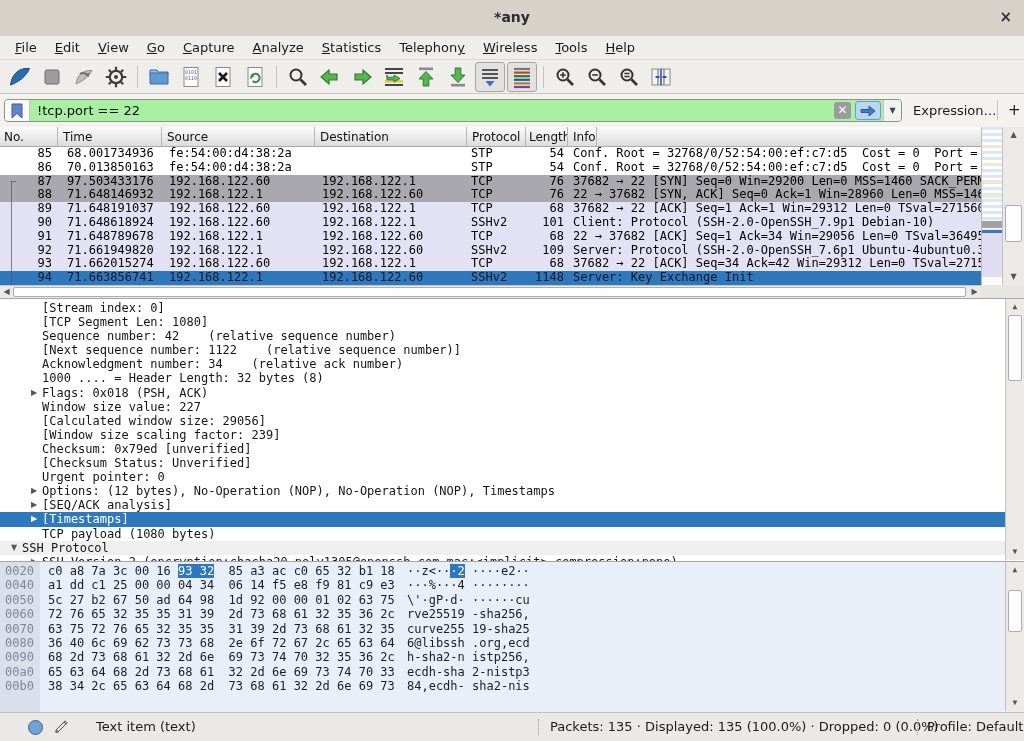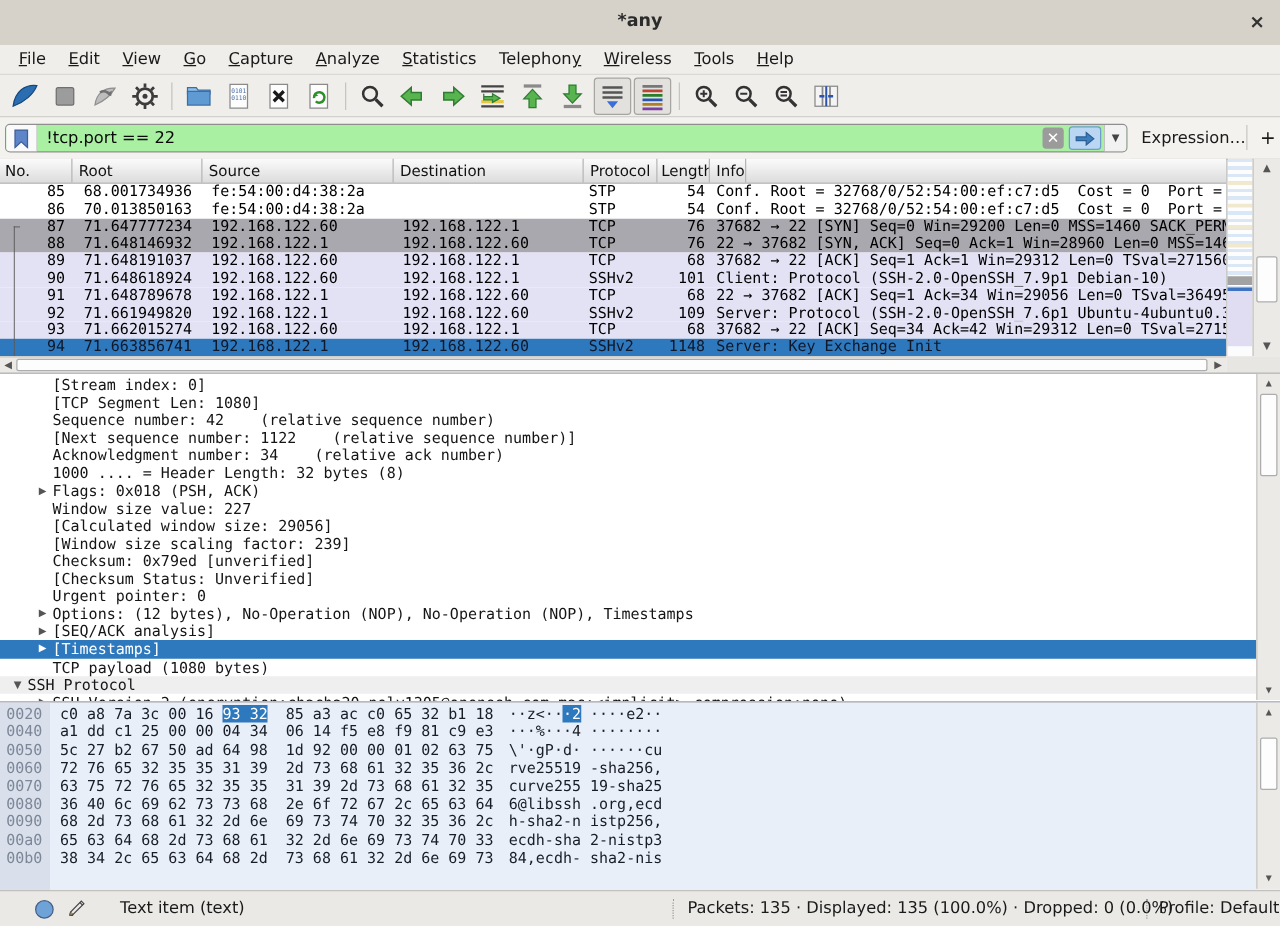--- a/index.html
+++ b/index.html
@@ -331,31 +331,31 @@
       <span class="caret-box">▼</span>
     </div>
     <span class="expression">Expression…</span>
     <span class="filter-sep"></span>
     <span class="add-btn">+</span>
   </div>
 
   <div class="packetlist">
     <div class="pl-header" id="pl-header">
         <span class="hc c0">No.</span>
-        <span class="hc c1">Root</span>
+        <span class="hc c1">Time</span>
         <span class="hc c2">Source</span>
         <span class="hc c3">Destination</span>
         <span class="hc c4">Protocol</span>
         <span class="hc c5">Length</span>
         <span class="hc c6">Info</span>
       </div>
     <div class="pl-rows" id="pl-rows">
         <div class="plrow white"><span class="cell c0">85</span><span class="cell c1">68.001734936</span><span class="cell c2">fe:54:00:d4:38:2a</span><span class="cell c3"></span><span class="cell c4">STP</span><span class="cell c5">54</span><span class="cell c6">Conf. Root = 32768/0/52:54:00:ef:c7:d5  Cost = 0  Port = 0</span></div>
         <div class="plrow white"><span class="cell c0">86</span><span class="cell c1">70.013850163</span><span class="cell c2">fe:54:00:d4:38:2a</span><span class="cell c3"></span><span class="cell c4">STP</span><span class="cell c5">54</span><span class="cell c6">Conf. Root = 32768/0/52:54:00:ef:c7:d5  Cost = 0  Port = 0</span></div>
-        <div class="plrow gray"><span class="cell c0">87</span><span class="cell c1">71.647777234</span><span class="cell c2">192.168.122.60</span><span class="cell c3">192.168.122.1</span><span class="cell c4">TCP</span><span class="cell c5">76</span><span class="cell c6">37682 → 22 [SYN] Seq=0 Win=29200 Len=0 MSS=1460 SACK_PERM=1</span></div>
+        <div class="plrow gray"><span class="cell c0">87</span><span class="cell c1">97.503433176</span><span class="cell c2">192.168.122.60</span><span class="cell c3">192.168.122.1</span><span class="cell c4">TCP</span><span class="cell c5">76</span><span class="cell c6">37682 → 22 [SYN] Seq=0 Win=29200 Len=0 MSS=1460 SACK_PERM=1</span></div>
         <div class="plrow gray"><span class="cell c0">88</span><span class="cell c1">71.648146932</span><span class="cell c2">192.168.122.1</span><span class="cell c3">192.168.122.60</span><span class="cell c4">TCP</span><span class="cell c5">76</span><span class="cell c6">22 → 37682 [SYN, ACK] Seq=0 Ack=1 Win=28960 Len=0 MSS=1460</span></div>
         <div class="plrow lavender"><span class="cell c0">89</span><span class="cell c1">71.648191037</span><span class="cell c2">192.168.122.60</span><span class="cell c3">192.168.122.1</span><span class="cell c4">TCP</span><span class="cell c5">68</span><span class="cell c6">37682 → 22 [ACK] Seq=1 Ack=1 Win=29312 Len=0 TSval=2715606</span></div>
         <div class="plrow lavender"><span class="cell c0">90</span><span class="cell c1">71.648618924</span><span class="cell c2">192.168.122.60</span><span class="cell c3">192.168.122.1</span><span class="cell c4">SSHv2</span><span class="cell c5">101</span><span class="cell c6">Client: Protocol (SSH-2.0-OpenSSH_7.9p1 Debian-10)</span></div>
         <div class="plrow lavender"><span class="cell c0">91</span><span class="cell c1">71.648789678</span><span class="cell c2">192.168.122.1</span><span class="cell c3">192.168.122.60</span><span class="cell c4">TCP</span><span class="cell c5">68</span><span class="cell c6">22 → 37682 [ACK] Seq=1 Ack=34 Win=29056 Len=0 TSval=364956</span></div>
         <div class="plrow lavender"><span class="cell c0">92</span><span class="cell c1">71.661949820</span><span class="cell c2">192.168.122.1</span><span class="cell c3">192.168.122.60</span><span class="cell c4">SSHv2</span><span class="cell c5">109</span><span class="cell c6">Server: Protocol (SSH-2.0-OpenSSH_7.6p1 Ubuntu-4ubuntu0.3)</span></div>
         <div class="plrow lavender"><span class="cell c0">93</span><span class="cell c1">71.662015274</span><span class="cell c2">192.168.122.60</span><span class="cell c3">192.168.122.1</span><span class="cell c4">TCP</span><span class="cell c5">68</span><span class="cell c6">37682 → 22 [ACK] Seq=34 Ack=42 Win=29312 Len=0 TSval=27156</span></div>
         <div class="plrow selected"><span class="cell c0">94</span><span class="cell c1">71.663856741</span><span class="cell c2">192.168.122.1</span><span class="cell c3">192.168.122.60</span><span class="cell c4">SSHv2</span><span class="cell c5">1148</span><span class="cell c6">Server: Key Exchange Init</span></div>
       </div>
     <div class="conv-tick"></div>
     <div class="conv-line"></div>

